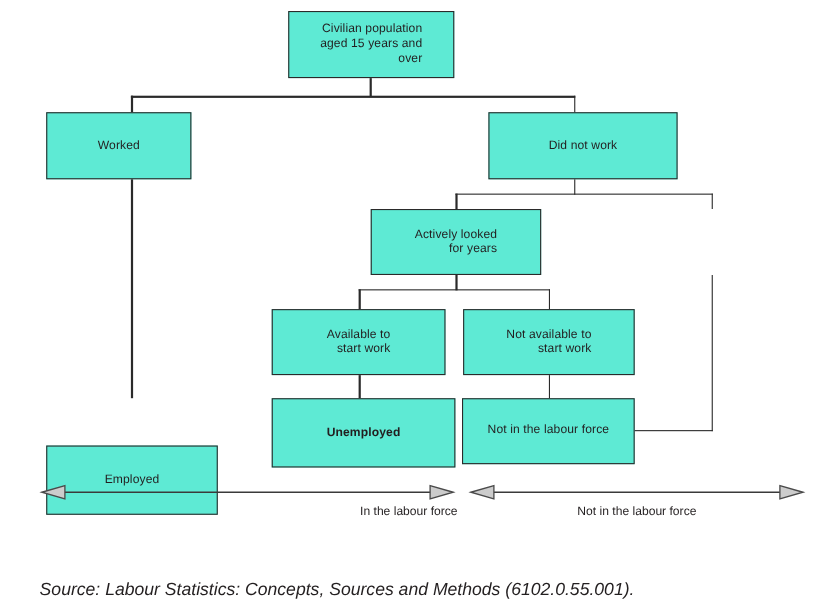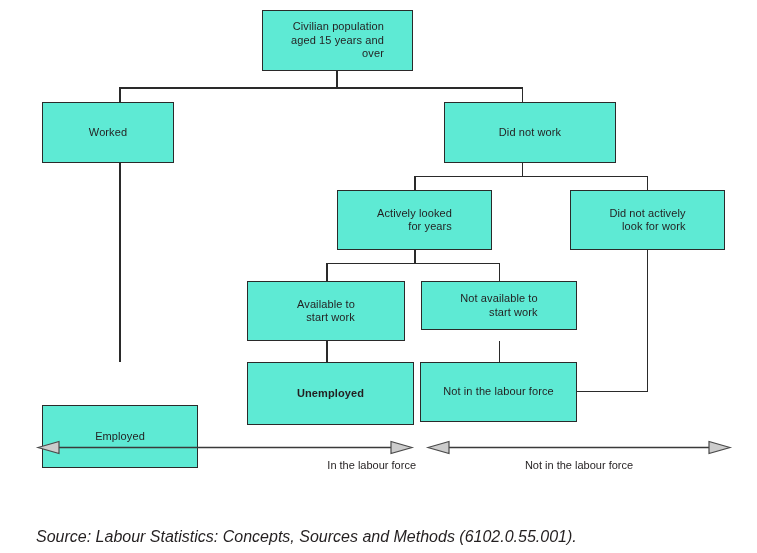--- a/index.html
+++ b/index.html
@@ -75,27 +75,25 @@
 aged 15 years and
 over</div>
 
   <div class="box" style="left:42px;  top:102px; width:132px; height:61px;">Worked</div>
 
   <div class="box" style="left:444px; top:102px; width:172px; height:61px;">Did not work</div>
 
   <div class="box" style="left:337px; top:190px; width:155px; height:60px;">Actively looked
 for years</div>
 
-  <div class="box" style="left:570px; top:190px; width:155px; height:60px;">Did not actively
-look for work</div>
 
   <div class="box" style="left:247px; top:281px; width:158px; height:60px;">Available to
 start work</div>
 
-  <div class="box" style="left:421px; top:281px; width:156px; height:49px;">Not available to
+  <div class="box" style="left:421px; top:281px; width:156px; height:60px;">Not available to
 start work</div>
 
   <div class="box" style="left:42px;  top:362px; width:156px; height:63px;margin-top:43px;">Employed</div>
 
   <div class="box" style="left:247px; top:362px; width:167px; height:63px;font-weight:bold;">Unemployed</div>
 
   <div class="box" style="left:420px; top:362px; width:157px; height:60px;">Not in the labour force</div>
 
   <div class="vline" style="left:336px; top:71px;  height:17px;"></div>
   <div class="hline" style="left:119px; top:87px;  width:404px;"></div>

